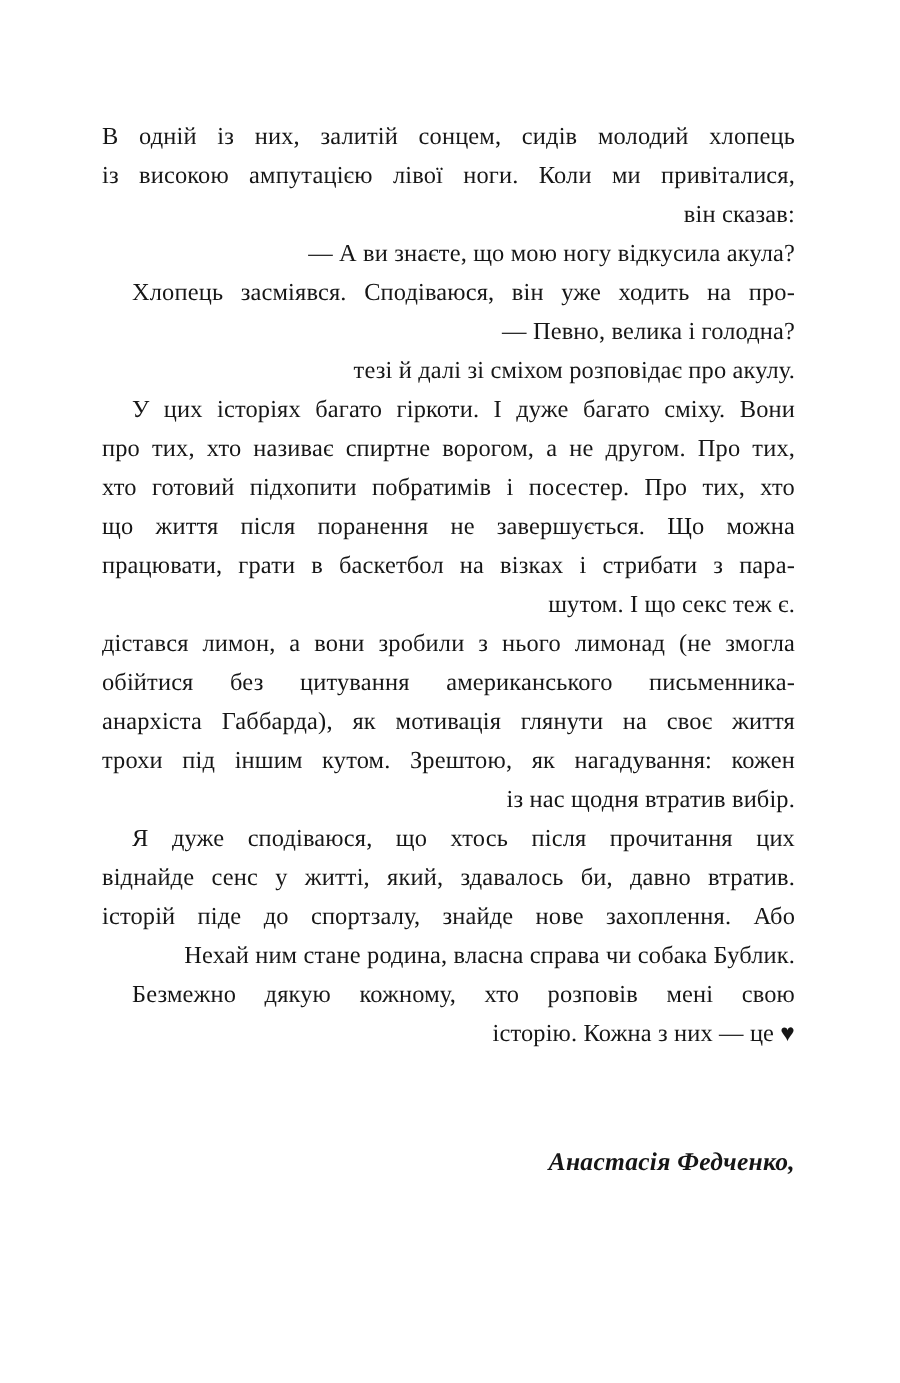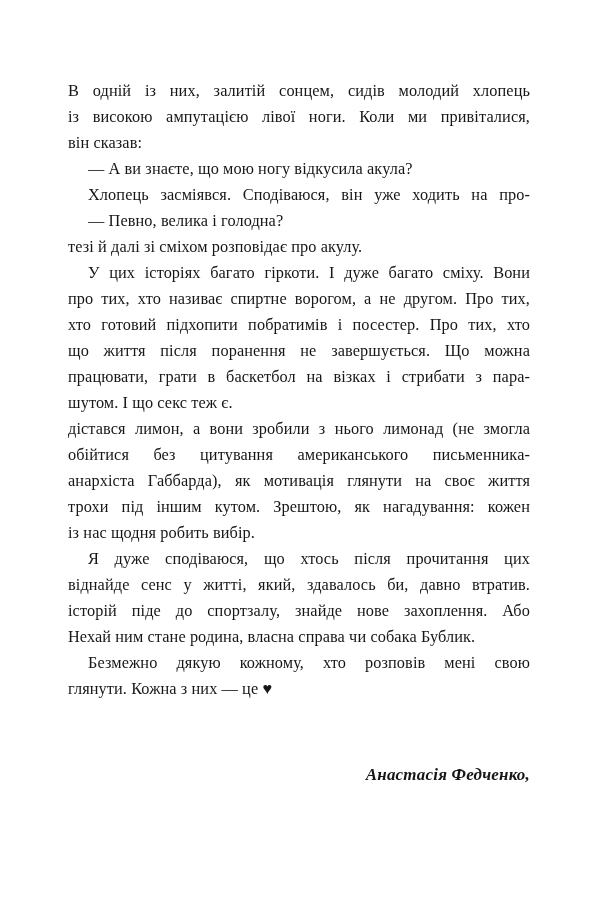--- a/index.html
+++ b/index.html
@@ -20,21 +20,21 @@
     position: absolute;
     left: 68px;
     top: 78px;
     width: 462px;
   }
   .line {
     height: 26px;
     line-height: 26px;
     font-size: 16.3px;
     overflow: hidden;
-    text-align: left;
+    text-align: right;
     letter-spacing: 0.1px;
   }
   .line.justify {
     text-align: justify;
     text-align-last: justify;
   }
   .line.indent {
     margin-left: 20px;
   }
   .signature {
@@ -67,25 +67,25 @@
       <div class="line justify indent">У цих історіях багато гіркоти. І дуже багато сміху. Вони</div>
       <div class="line justify">про тих, хто називає спиртне ворогом, а не другом. Про тих,</div>
       <div class="line justify">хто готовий підхопити побратимів і посестер. Про тих, хто</div>
       <div class="line justify">що життя після поранення не завершується. Що можна</div>
       <div class="line justify">працювати, грати в баскетбол на візках і стрибати з пара-</div>
       <div class="line">шутом. І що секс теж є.</div>
       <div class="line justify">дістався лимон, а вони зробили з нього лимонад (не змогла</div>
       <div class="line justify">обійтися без цитування американського письменника-</div>
       <div class="line justify">анархіста Габбарда), як мотивація глянути на своє життя</div>
       <div class="line justify">трохи під іншим кутом. Зрештою, як нагадування: кожен</div>
-      <div class="line">із нас щодня робить вибір.</div>
+      <div class="line">із нас щодня втратив вибір.</div>
       <div class="line justify indent">Я дуже сподіваюся, що хтось після прочитання цих</div>
       <div class="line justify">віднайде сенс у житті, який, здавалось би, давно втратив.</div>
       <div class="line justify">історій піде до спортзалу, знайде нове захоплення. Або</div>
       <div class="line">Нехай ним стане родина, власна справа чи собака Бублик.</div>
       <div class="line justify indent">Безмежно дякую кожному, хто розповів мені свою</div>
-      <div class="line">глянути. Кожна з них — це ♥</div>
+      <div class="line">історію. Кожна з них — це ♥</div>
     </div>
   <div class="signature">
     <div class="sig-line">Анастасія Федченко,</div>
     <div class="sig-line">воєнна журналістка</div>
   </div>
 </div>
 
 </body></html>

